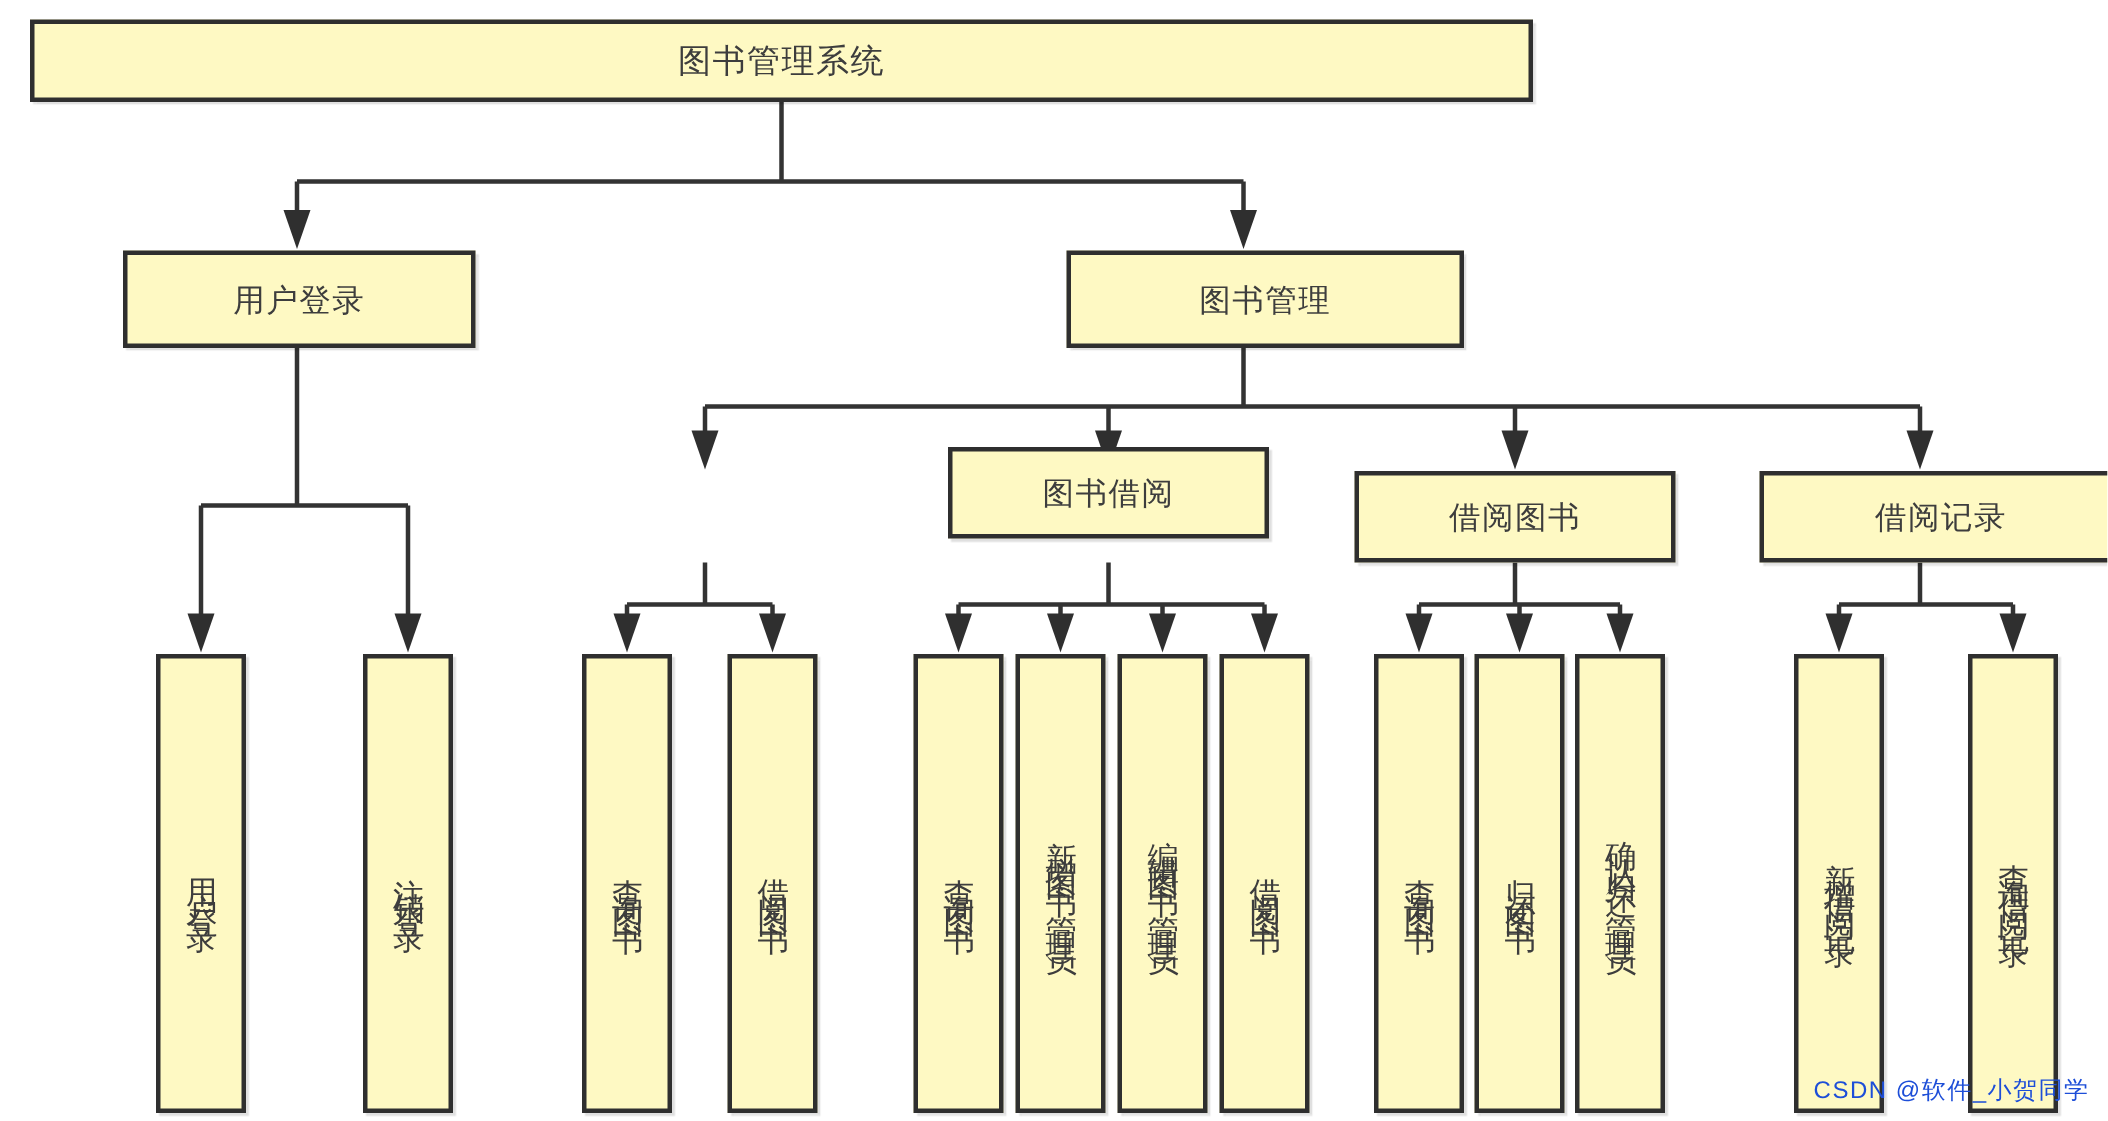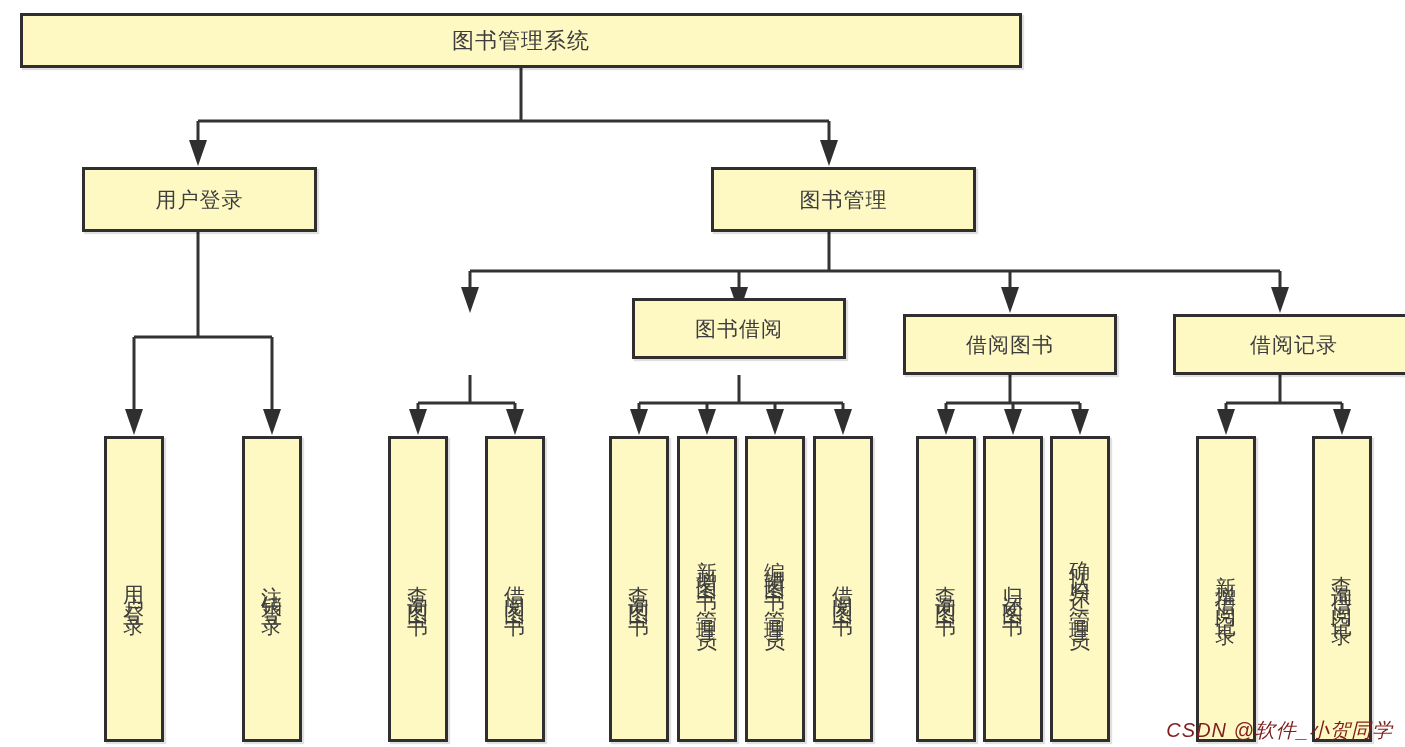--- a/index.html
+++ b/index.html
@@ -40,26 +40,25 @@
     text-orientation: mixed;
     font-size: 21px;
     letter-spacing: 10px;
     line-height: 1;
     white-space: nowrap;
   }
   .watermark {
     position: absolute;
     right: 12px;
     top: 717px;
-    font-size: 20px;
-    color: #7f1d1d;
+    font-size: 16px;
+    color: #1d4ed8;
     letter-spacing: 1px;
     z-index: 5;
     white-space: nowrap;
-    font-style: italic;
   }
 </style>
 </head>
 <body>
 
 <div class="stage">
 
   <svg class="connectors" viewBox="0 0 1405 747" xmlns="http://www.w3.org/2000/svg">
 
     <path fill="none" stroke="#333333" stroke-width="3" d="

